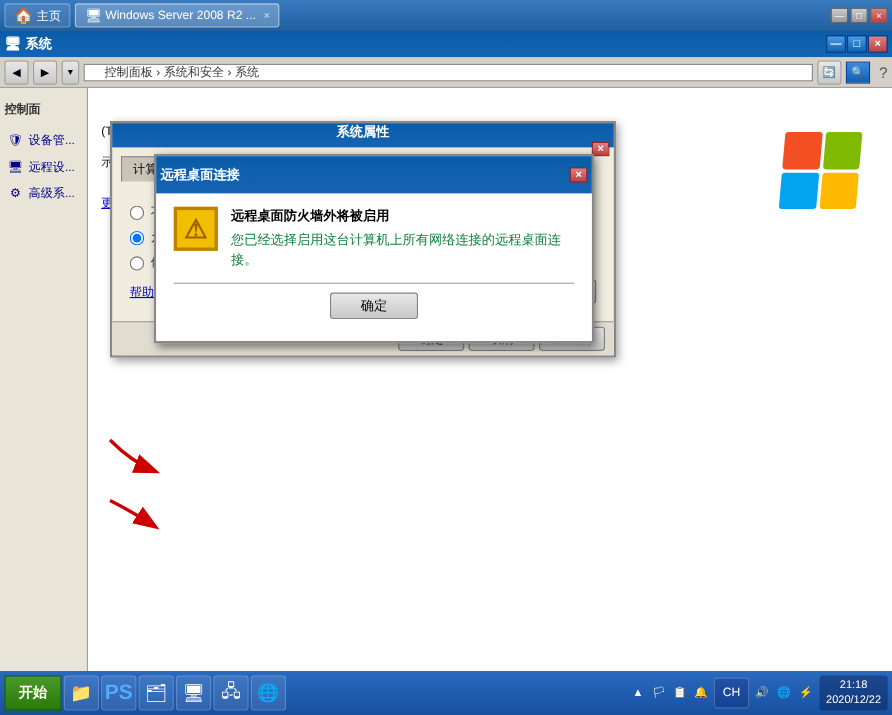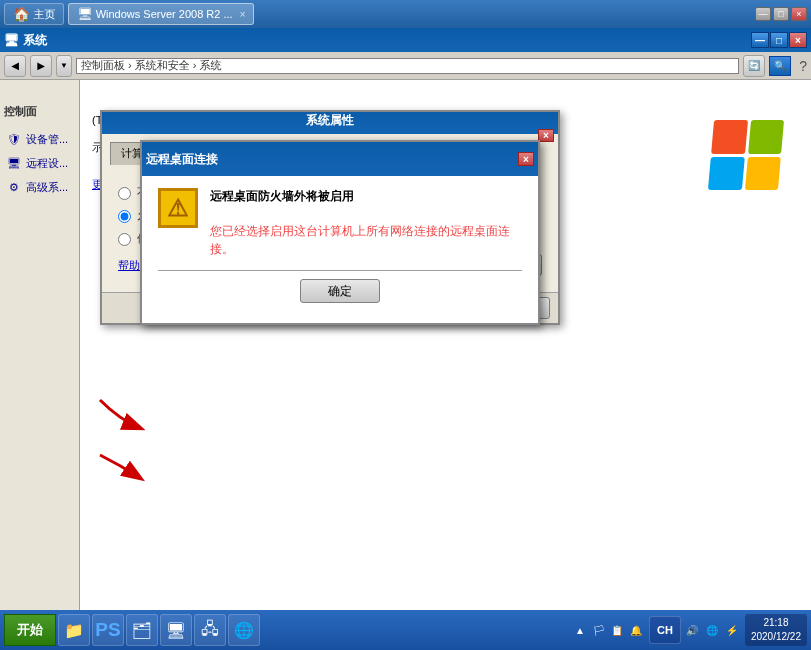--- a/index.html
+++ b/index.html
@@ -99,21 +99,21 @@
       background: linear-gradient(to bottom, #e8e8e8, #c8c8c8);
       border: 1px solid #a0a0a0;
       border-radius: 3px;
       display: flex; align-items: center; justify-content: center;
       font-size: 10px; cursor: pointer;
     }
     .address-field {
       flex: 1; height: 16px;
       background: white;
       border: 1px solid #808080;
-      padding: 0 4px;
+      padding: 0 18px;
       font-size: 11px;
       display: flex; align-items: center;
       color: #333;
     }
     .search-field {
       width: 140px; height: 20px;
       background: white;
       border: 1px solid #808080;
       padding: 0 4px;
       font-size: 11px;
@@ -132,21 +132,21 @@
     .content-area {
       display: flex;
       height: calc(100% - 52px);
     }
 
     
     .sidebar {
       width: 80px;
       background: #e8e4d8;
       border-right: 1px solid #a0a0a0;
-      padding: 24px 4px;
+      padding: 12px 4px;
       overflow: hidden;
     }
     .sidebar-title {
       font-size: 11px; font-weight: bold; color: #333;
       margin-bottom: 8px;
       white-space: nowrap; overflow: hidden;
     }
     .sidebar-item {
       display: flex; align-items: center; gap: 4px;
       padding: 4px 2px;
@@ -233,21 +233,21 @@
     .warning-section {
       display: flex; gap: 12px; margin-bottom: 12px;
     }
     .warning-icon {
       width: 40px; height: 40px; flex-shrink: 0;
       background: #f0c000;
       border: 3px solid #c08000;
       display: flex; align-items: center; justify-content: center;
       font-size: 24px; font-weight: bold; color: #a06000;
     }
-    .warning-title { font-weight: bold; margin-bottom: 17px; font-size: 12px; }
+    .warning-title { font-weight: bold; margin-bottom: 4px; font-size: 12px; }
 
     .separator { height: 1px; background: #a0a0a0; margin: 8px 0; }
 
     .open-text { font-size: 12px; color: #333; margin-bottom: 6px; }
     .firewall-link {
       color: #0000cc;
       text-decoration: underline;
       cursor: pointer;
       font-size: 12px;
       display: inline-block;
@@ -417,21 +417,20 @@
       background: rgba(0,0,80,0.2);
       border: 1px solid rgba(255,255,255,0.2);
       border-radius: 3px;
       padding: 0 4px;
       height: 28px;
       gap: 2px;
     }
     .lang-btn {
       color: white; font-size: 11px; cursor: pointer;
       padding: 0 3px;
-      font-weight: bold;
     }
 
   </style>
 </head>
 <body>
 
 <div class="taskbar-top">
   <div class="tab-btn">
     <span style="font-size:14px;">🏠</span>
     <span>主页</span>
@@ -577,21 +576,21 @@
         <div class="inner-dialog-titlebar">
           <span>远程桌面连接</span>
           <div class="inner-dialog-close">×</div>
         </div>
 
         <div class="inner-dialog-body">
           <div class="warning-section">
             <div class="warning-icon">⚠</div>
             <div>
               <div class="warning-title">远程桌面防火墙外将被启用</div>
-              <div style="font-size:12px; color:#ef4444; line-height:1.5;">您已经选择启用这台计算机上所有网络连接的远程桌面连接。</div>
+              <div style="font-size:12px; color:#15803d; line-height:1.5;">您已经选择启用这台计算机上所有网络连接的远程桌面连接。</div>
             </div>
           </div>
 
           <div class="separator"></div>
 
 
           <div class="ok-btn-container">
             <div class="ok-btn">
               <span>确定</span>
             </div>

